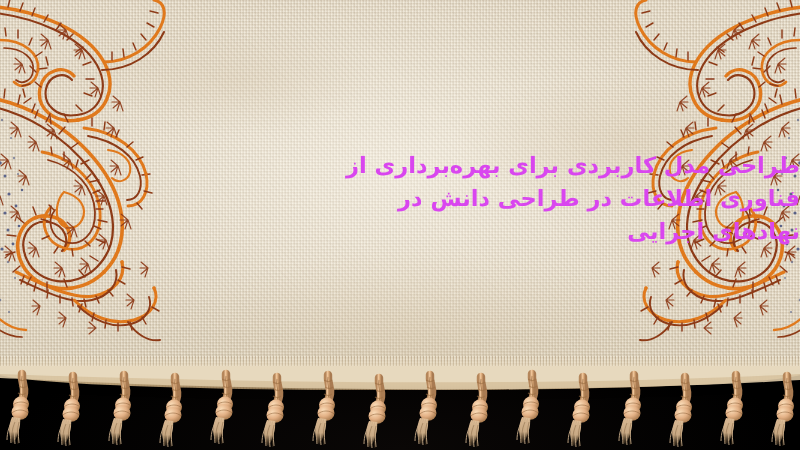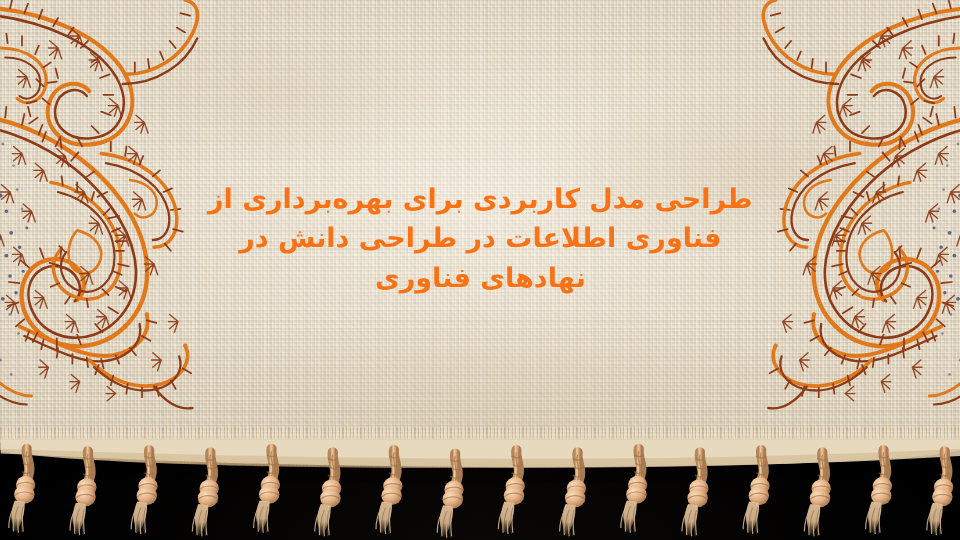--- a/index.html
+++ b/index.html
@@ -72,22 +72,22 @@
   
   .orn{position:absolute;top:0;height:352px;width:230px;}
   .orn.left{left:-22px;}
   .orn.right{right:-22px; transform:scaleX(-1);}
   .orn svg{display:block;width:100%;height:100%;}
 
   
   .title{
     position:absolute;
     left:0;right:0;top:150px;
-    text-align:center;
-    color:#f97316;
+    text-align:right;
+    color:#d946ef;
     font-size:22.5px;
     line-height:33px;
     font-weight:700;
     letter-spacing:.1px;
     direction:rtl;
     text-rendering:geometricPrecision;
   }
   .title .ln{display:block;white-space:nowrap;}
 
   
@@ -410,21 +410,21 @@
           <circle cx="60" cy="70" r="1.7"></circle>
             <circle cx="168" cy="174" r="1.7"></circle>
         </g>
       </g>
     </svg>
   </div>
 
   <div class="title">
     <span class="ln">طراحی مدل کاربردی برای بهره‌برداری از</span>
     <span class="ln">فناوری اطلاعات در طراحی دانش در</span>
-    <span class="ln">نهادهای فناوری</span>
+    <span class="ln">نهادهای اجرایی</span>
   </div>
 
   <div class="fringe">
     <svg viewBox="0 0 800 84" preserveAspectRatio="none" width="800" height="84" aria-hidden="true">
       <defs>
         <linearGradient id="cordG" x1="0" y1="0" x2="1" y2="0">
           <stop offset="0%" stop-color="#b5865a"></stop>
           <stop offset="35%" stop-color="#f0c79c"></stop>
           <stop offset="70%" stop-color="#d9a877"></stop>
           <stop offset="100%" stop-color="#a97b52"></stop>

